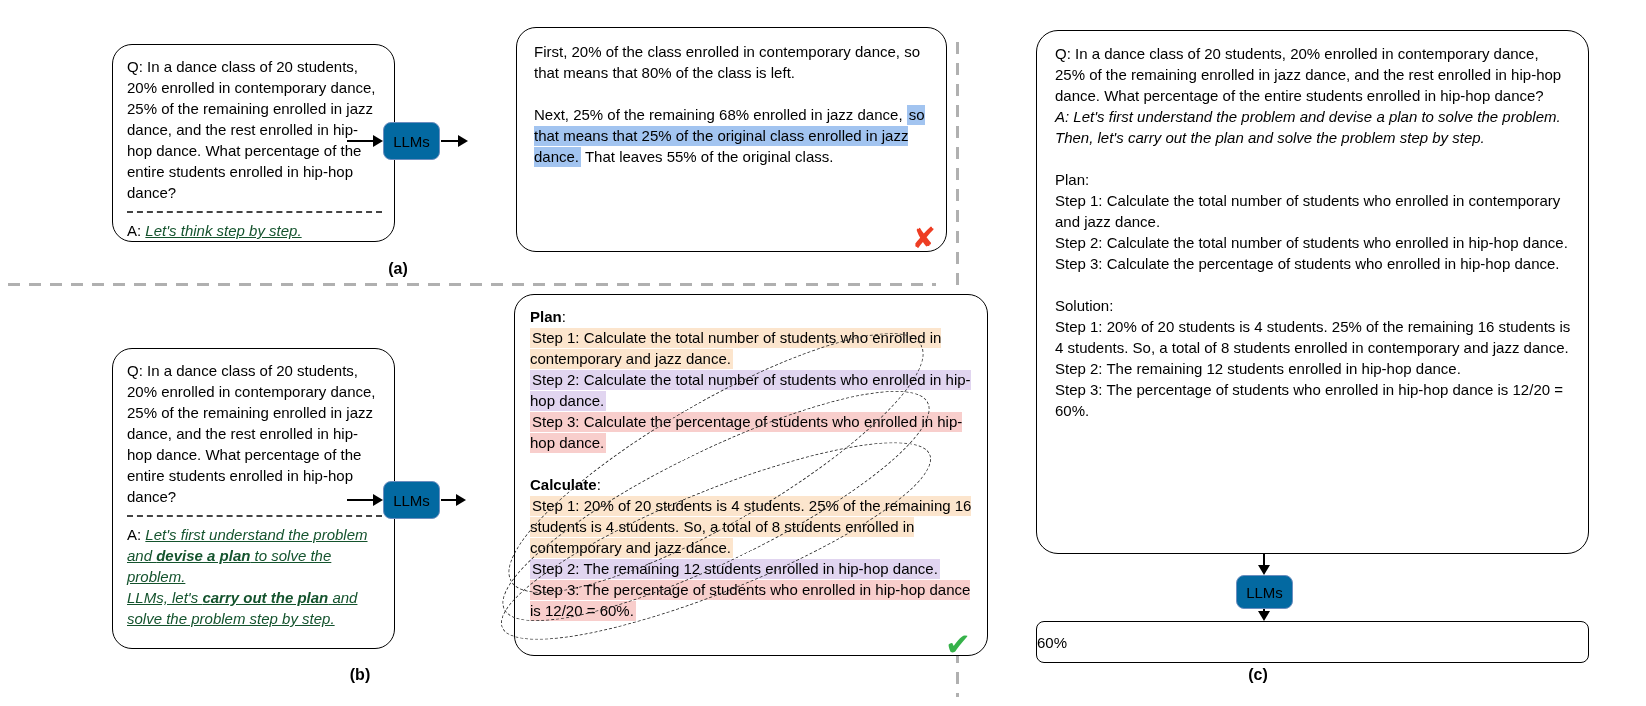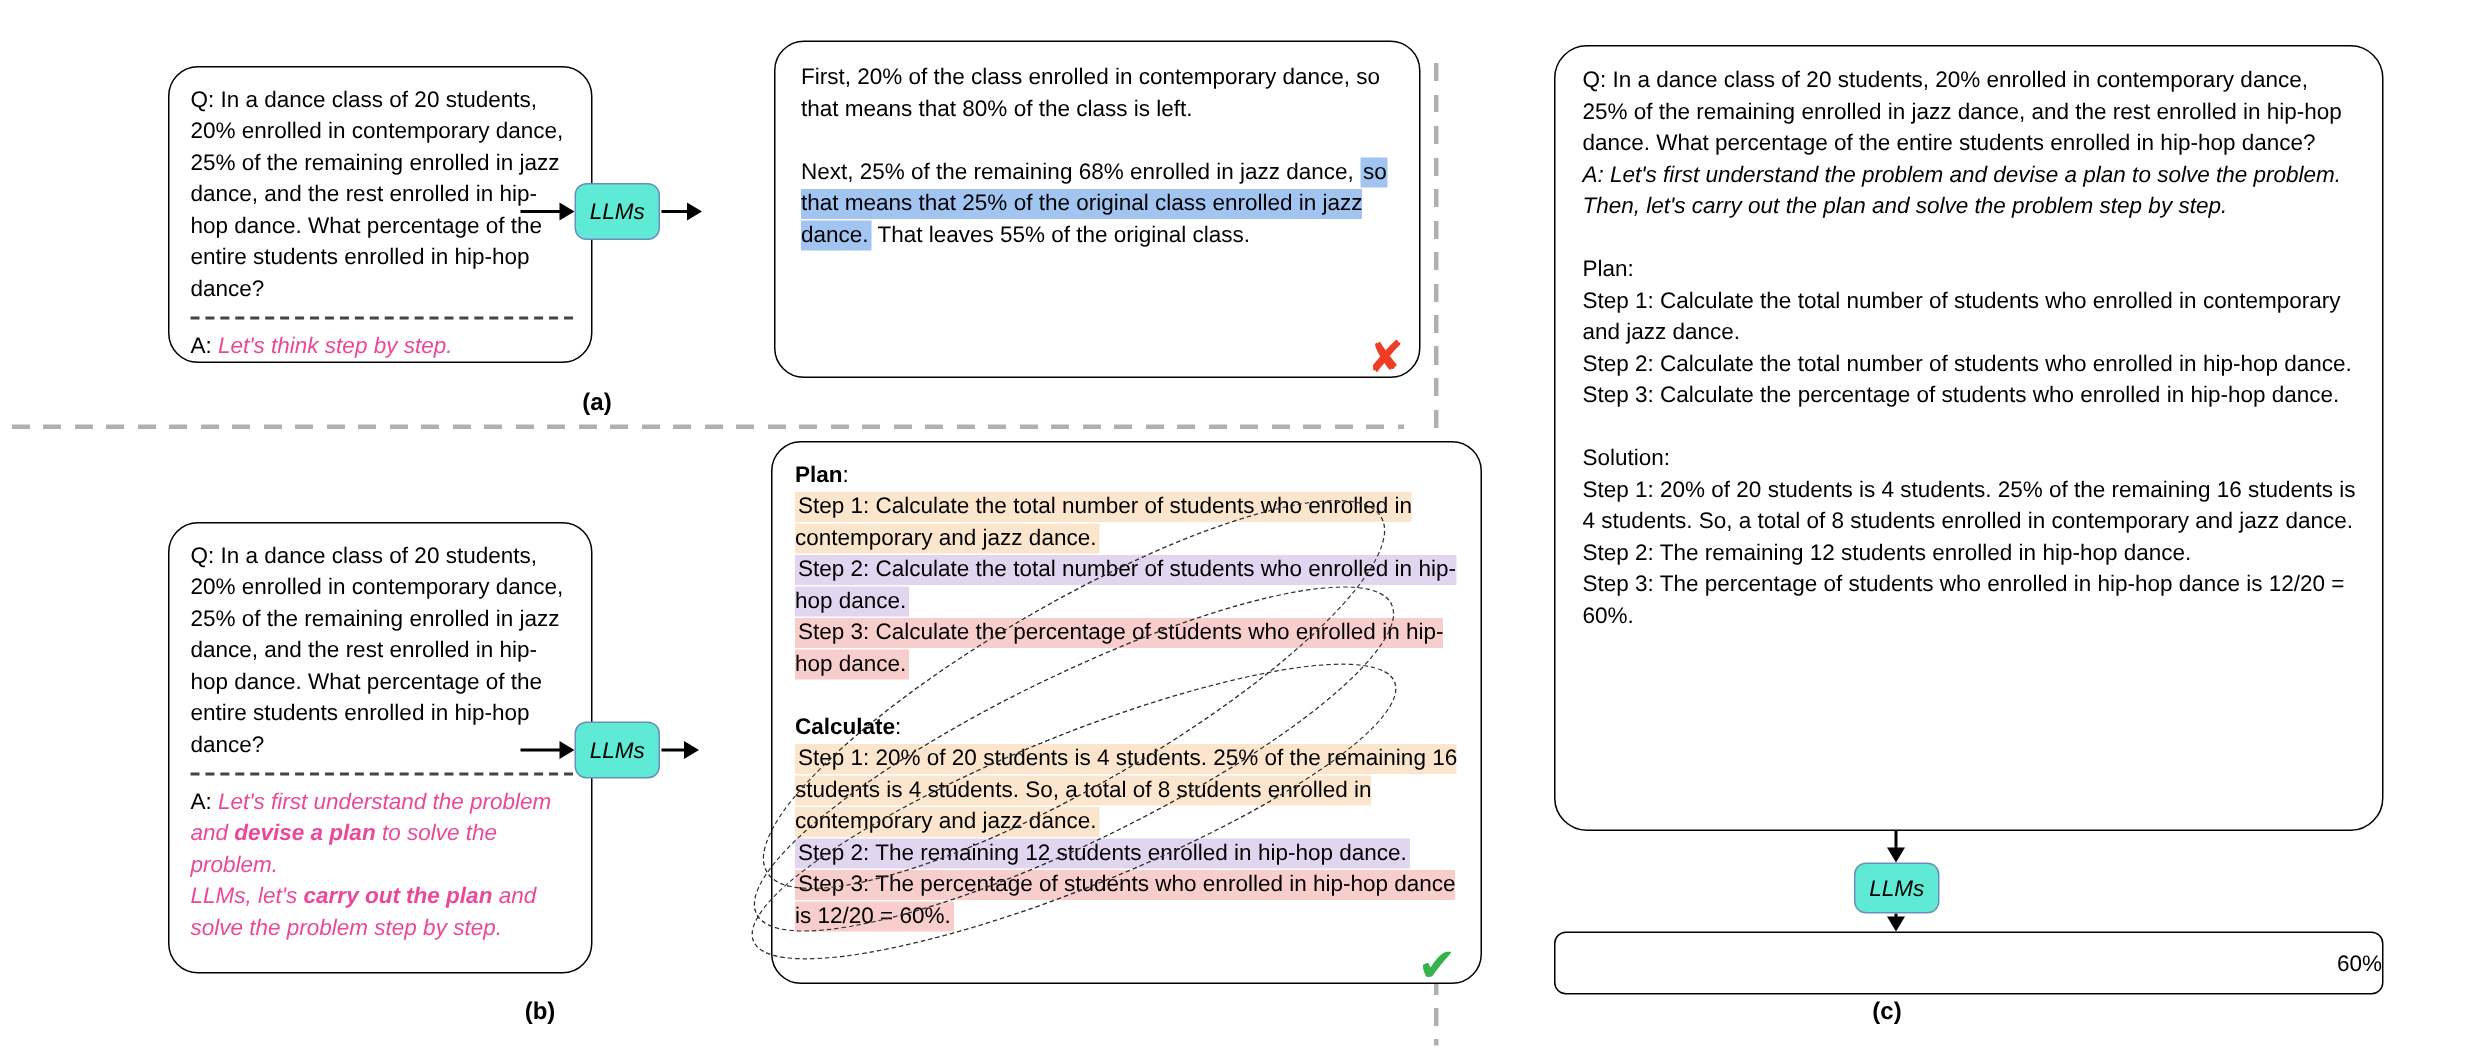--- a/index.html
+++ b/index.html
@@ -7,36 +7,36 @@
     position:relative; width:1646px; height:706px; background:#ffffff;
     font-family:"Liberation Sans", "DejaVu Sans", sans-serif;
     font-size:15px; line-height:21px; color:#000; overflow:hidden;
   }
   .box {
     position:absolute; box-sizing:border-box; background:#fff;
     border:1.6px solid #000; border-radius:20px;margin-left:48px;
   }
   .llm {
     position:absolute; box-sizing:border-box;
-    background:#5eead4; border:1.6px solid #6c8ebf; border-radius:8px;
+    background:#0369a1; border:1.6px solid #6c8ebf; border-radius:8px;
     display:flex; align-items:center; justify-content:center;
-    font-size:15px; z-index:3;font-style:italic;
+    font-size:15px; z-index:3;
   }
   .arrow-right { position:absolute; height:2px; background:#000; z-index:2; }
   .arrow-right::after {
     content:""; position:absolute; right:-9px; top:-5px;
     border-left:10px solid #000; border-top:6px solid transparent; border-bottom:6px solid transparent;
   }
   .arrow-down { position:absolute; width:2px; background:#000; z-index:2; }
   .arrow-down::after {
     content:""; position:absolute; bottom:-9px; left:-5px;
     border-top:10px solid #000; border-left:6px solid transparent; border-right:6px solid transparent;
   }
   .dash-sep { border-top:2px dashed #444; margin:8px 0 7px 0; }
-  .red { color:#ec4899; }
+  .red { color:#14532d;text-decoration:underline; }
   .it { font-style:italic; }
   .bold { font-weight:bold; }
   .hl { padding:1px 2px 2px 2px; }
   .hl-blue   { background:#a2c4f0; }
   .hl-orange { background:#fce5cd; }
   .hl-purple { background:#e1d5f0; }
   .hl-pink   { background:#f8cecc; }
   .step { margin:0; }
   .spacer { height:21px; }
   .para { margin:0 0 21px 0; }
@@ -144,19 +144,19 @@
     <div>Step 2: The remaining 12 students enrolled in hip-hop dance.</div>
     <div>Step 3: The percentage of students who enrolled in hip-hop dance is 12/20 = 60%.</div>
   </div>
 
   <div class="arrow-down" style="left:1263px; top:554px; height:12px;"></div>
   <div class="llm" style="left:1236px; top:575px; width:57px; height:34px;">
     <span>LLMs</span>
   </div>
   <div class="arrow-down" style="left:1263px; top:609px; height:3px;"></div>
 
-  <div class="box" style="left:988px; top:621px; width:553px; height:42px; border-radius:8px; display:flex; align-items:center; justify-content:flex-end;">
+  <div class="box" style="left:988px; top:621px; width:553px; height:42px; border-radius:8px; display:flex; align-items:center; justify-content:flex-start;">
     <span>60%</span>
   </div>
 
   <div class="panel-label" style="left:1235px; top:664px;">(c)</div>
 
 </div>
 
 </body></html>

